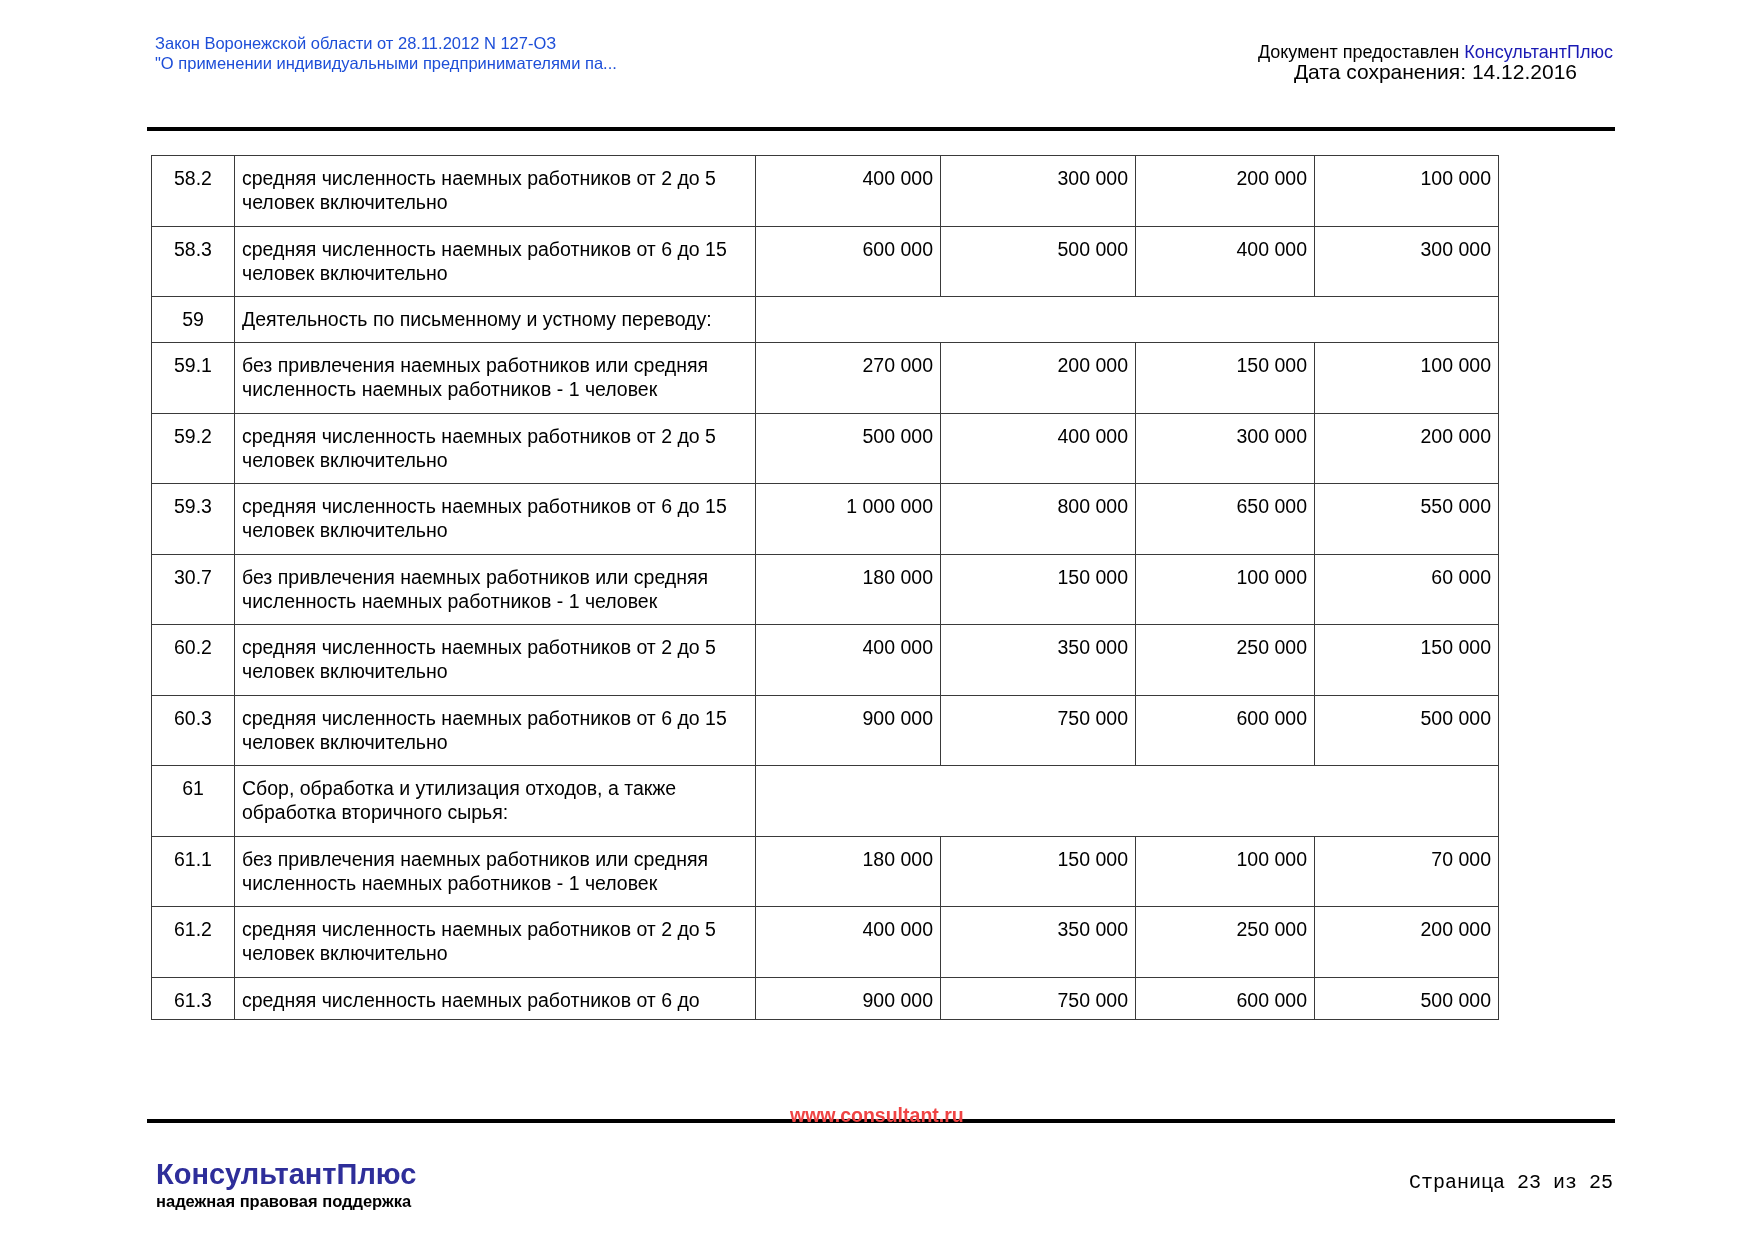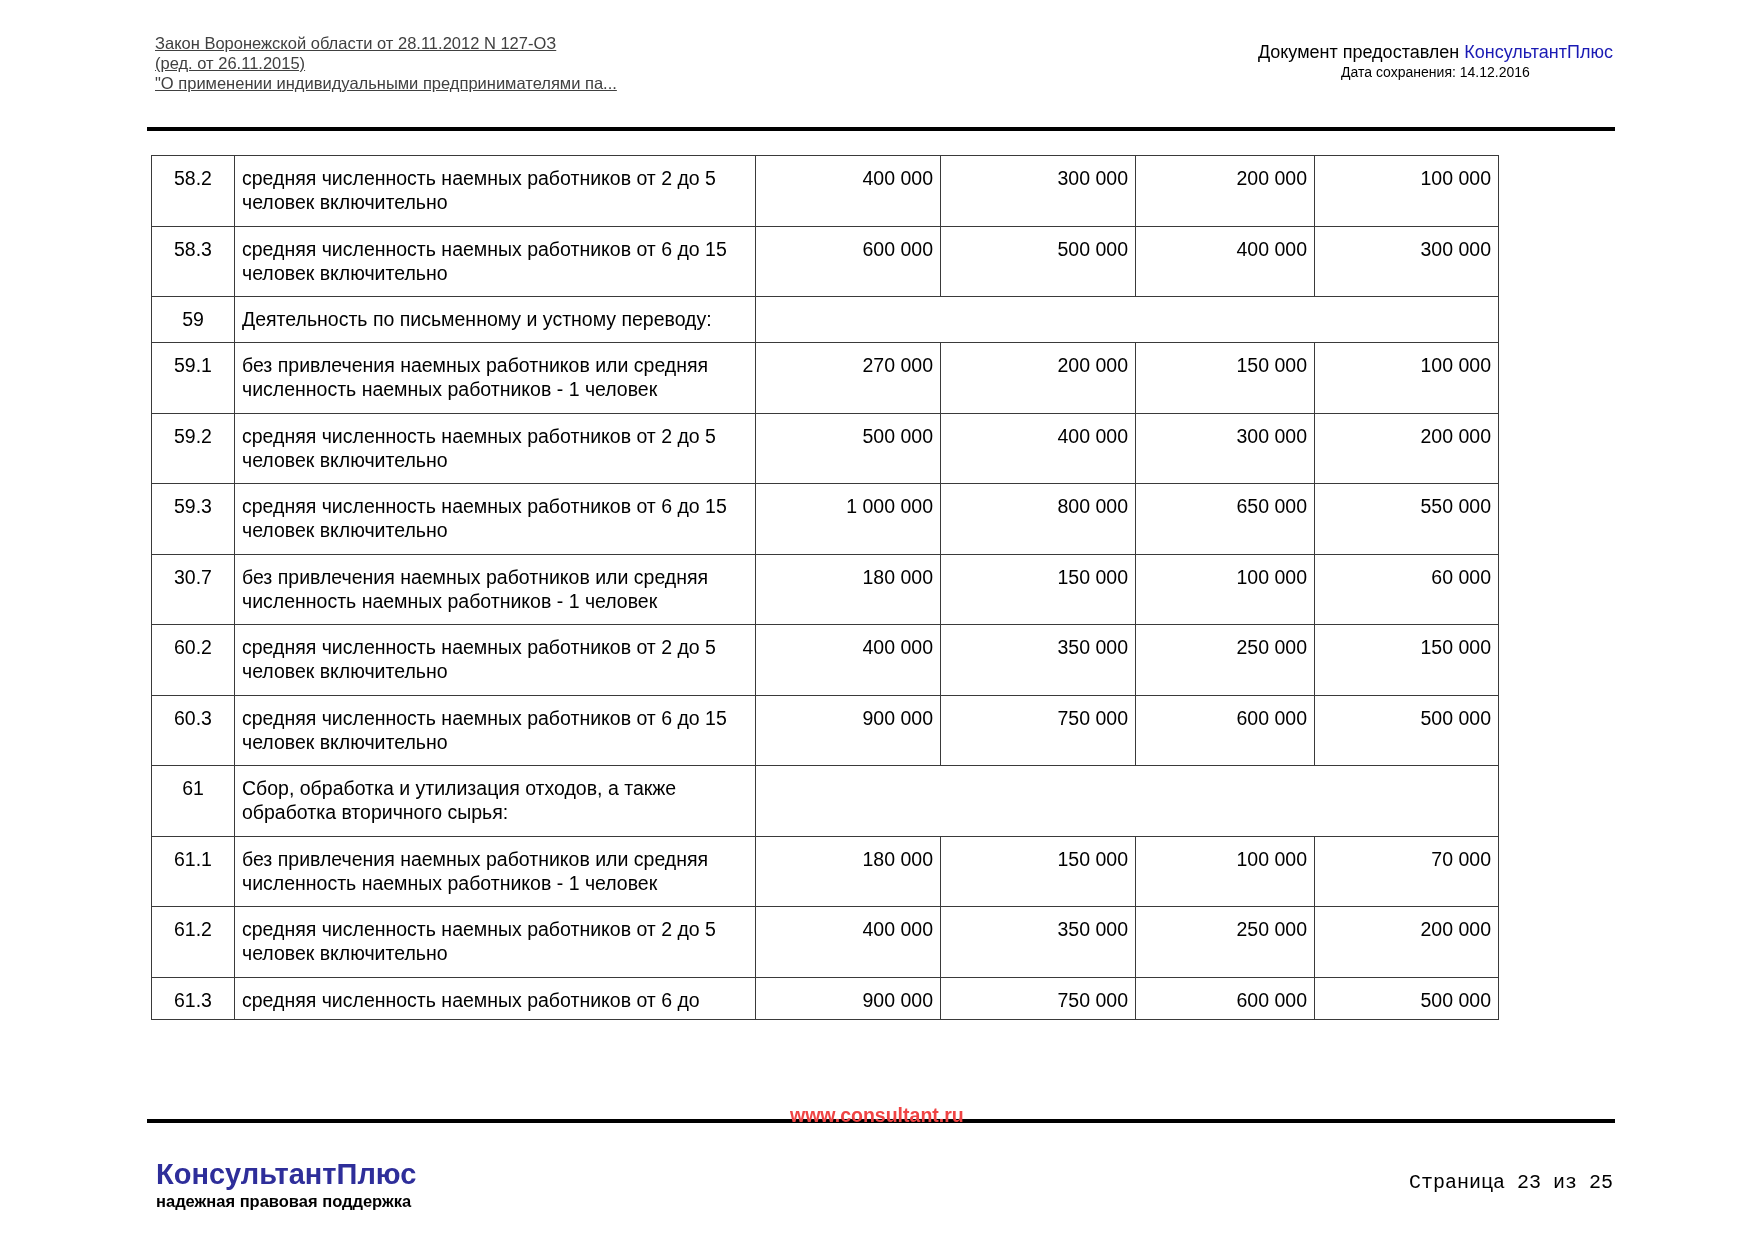--- a/index.html
+++ b/index.html
@@ -2,28 +2,28 @@
 <html><head>
   <meta charset="utf-8">
   <style>
     html, body { margin: 0; padding: 0; background: #ffffff; }
     body {
       width: 1754px; height: 1240px; position: relative; overflow: hidden;
       font-family: "Liberation Sans", sans-serif; color: #000;
     }
     .hdr-left {
       position: absolute; left: 155px; top: 33px;
-      font-size: 16.5px; line-height: 20px; color: #404040; text-decoration: underline;
+      font-size: 16.5px; line-height: 20px; color: #1d4ed8;
     }
     .hdr-right {
       position: absolute; right: 141px; top: 42px; text-align: center;
       font-size: 18px; line-height: 20px;
     }
     .hdr-right .brand { color: #1a1ab4; }
-    .hdr-right .date { font-size: 14px; line-height: 20px; }
+    .hdr-right .date { font-size: 21px; line-height: 20px; }
     .rule {
       position: absolute; left: 147px; width: 1468px; height: 4px; background: #000;
     }
     .rule.top { top: 127px; }
     .rule.bottom { top: 1119px; }
 
     table.doc {
       position: absolute; left: 151px; top: 155px;
       border-collapse: collapse; table-layout: fixed;
       font-size: 19.5px; line-height: 24px;
@@ -54,21 +54,20 @@
     .foot-page {
       position: absolute; right: 141px; top: 1172px;
       font-size: 20px; line-height: 22px; font-family: Liberation Mono, monospace;
     }
   </style>
 </head>
 <body>
 
 <div class="hdr-left">
   <div>Закон Воронежской области от 28.11.2012 N 127-ОЗ</div>
-  <div>(ред. от 26.11.2015)</div>
   <div>"О применении индивидуальными предпринимателями па...</div>
 </div>
 
 <div class="hdr-right">
   <div><span>Документ предоставлен </span><span class="brand">КонсультантПлюс</span></div>
   <div class="date">Дата сохранения: 14.12.2016</div>
 </div>
 
 <div class="rule top"></div>
 

